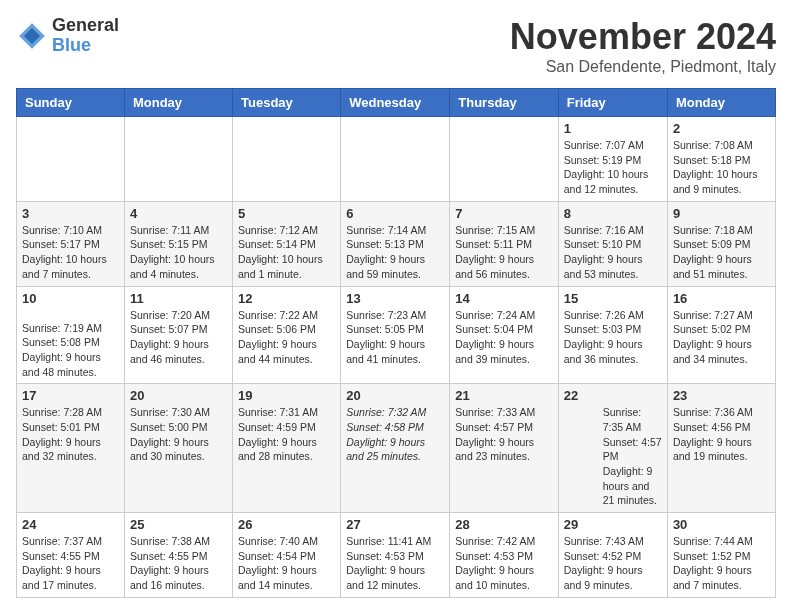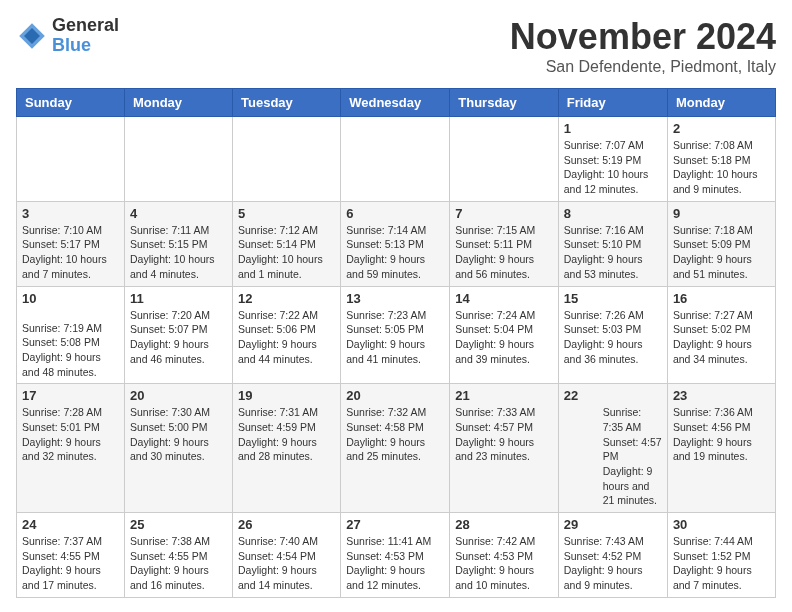--- a/index.html
+++ b/index.html
@@ -241,21 +241,21 @@
 Daylight: 9 hours and 30 minutes.</div>
         </td>
         <td>
           <span class="day-number">19</span>
           <div class="day-info" style="white-space: pre-line;">Sunrise: 7:31 AM
 Sunset: 4:59 PM
 Daylight: 9 hours and 28 minutes.</div>
         </td>
         <td>
           <span class="day-number">20</span>
-          <div class="day-info" style="white-space: pre-line;">Sunrise: 7:32 AM
+          <div class="day-info" style="white-space: pre-line; font-style: italic;">Sunrise: 7:32 AM
 Sunset: 4:58 PM
 Daylight: 9 hours and 25 minutes.</div>
         </td>
         <td>
           <span class="day-number">21</span>
           <div class="day-info" style="white-space: pre-line;">Sunrise: 7:33 AM
 Sunset: 4:57 PM
 Daylight: 9 hours and 23 minutes.</div>
         </td>
         <td>

